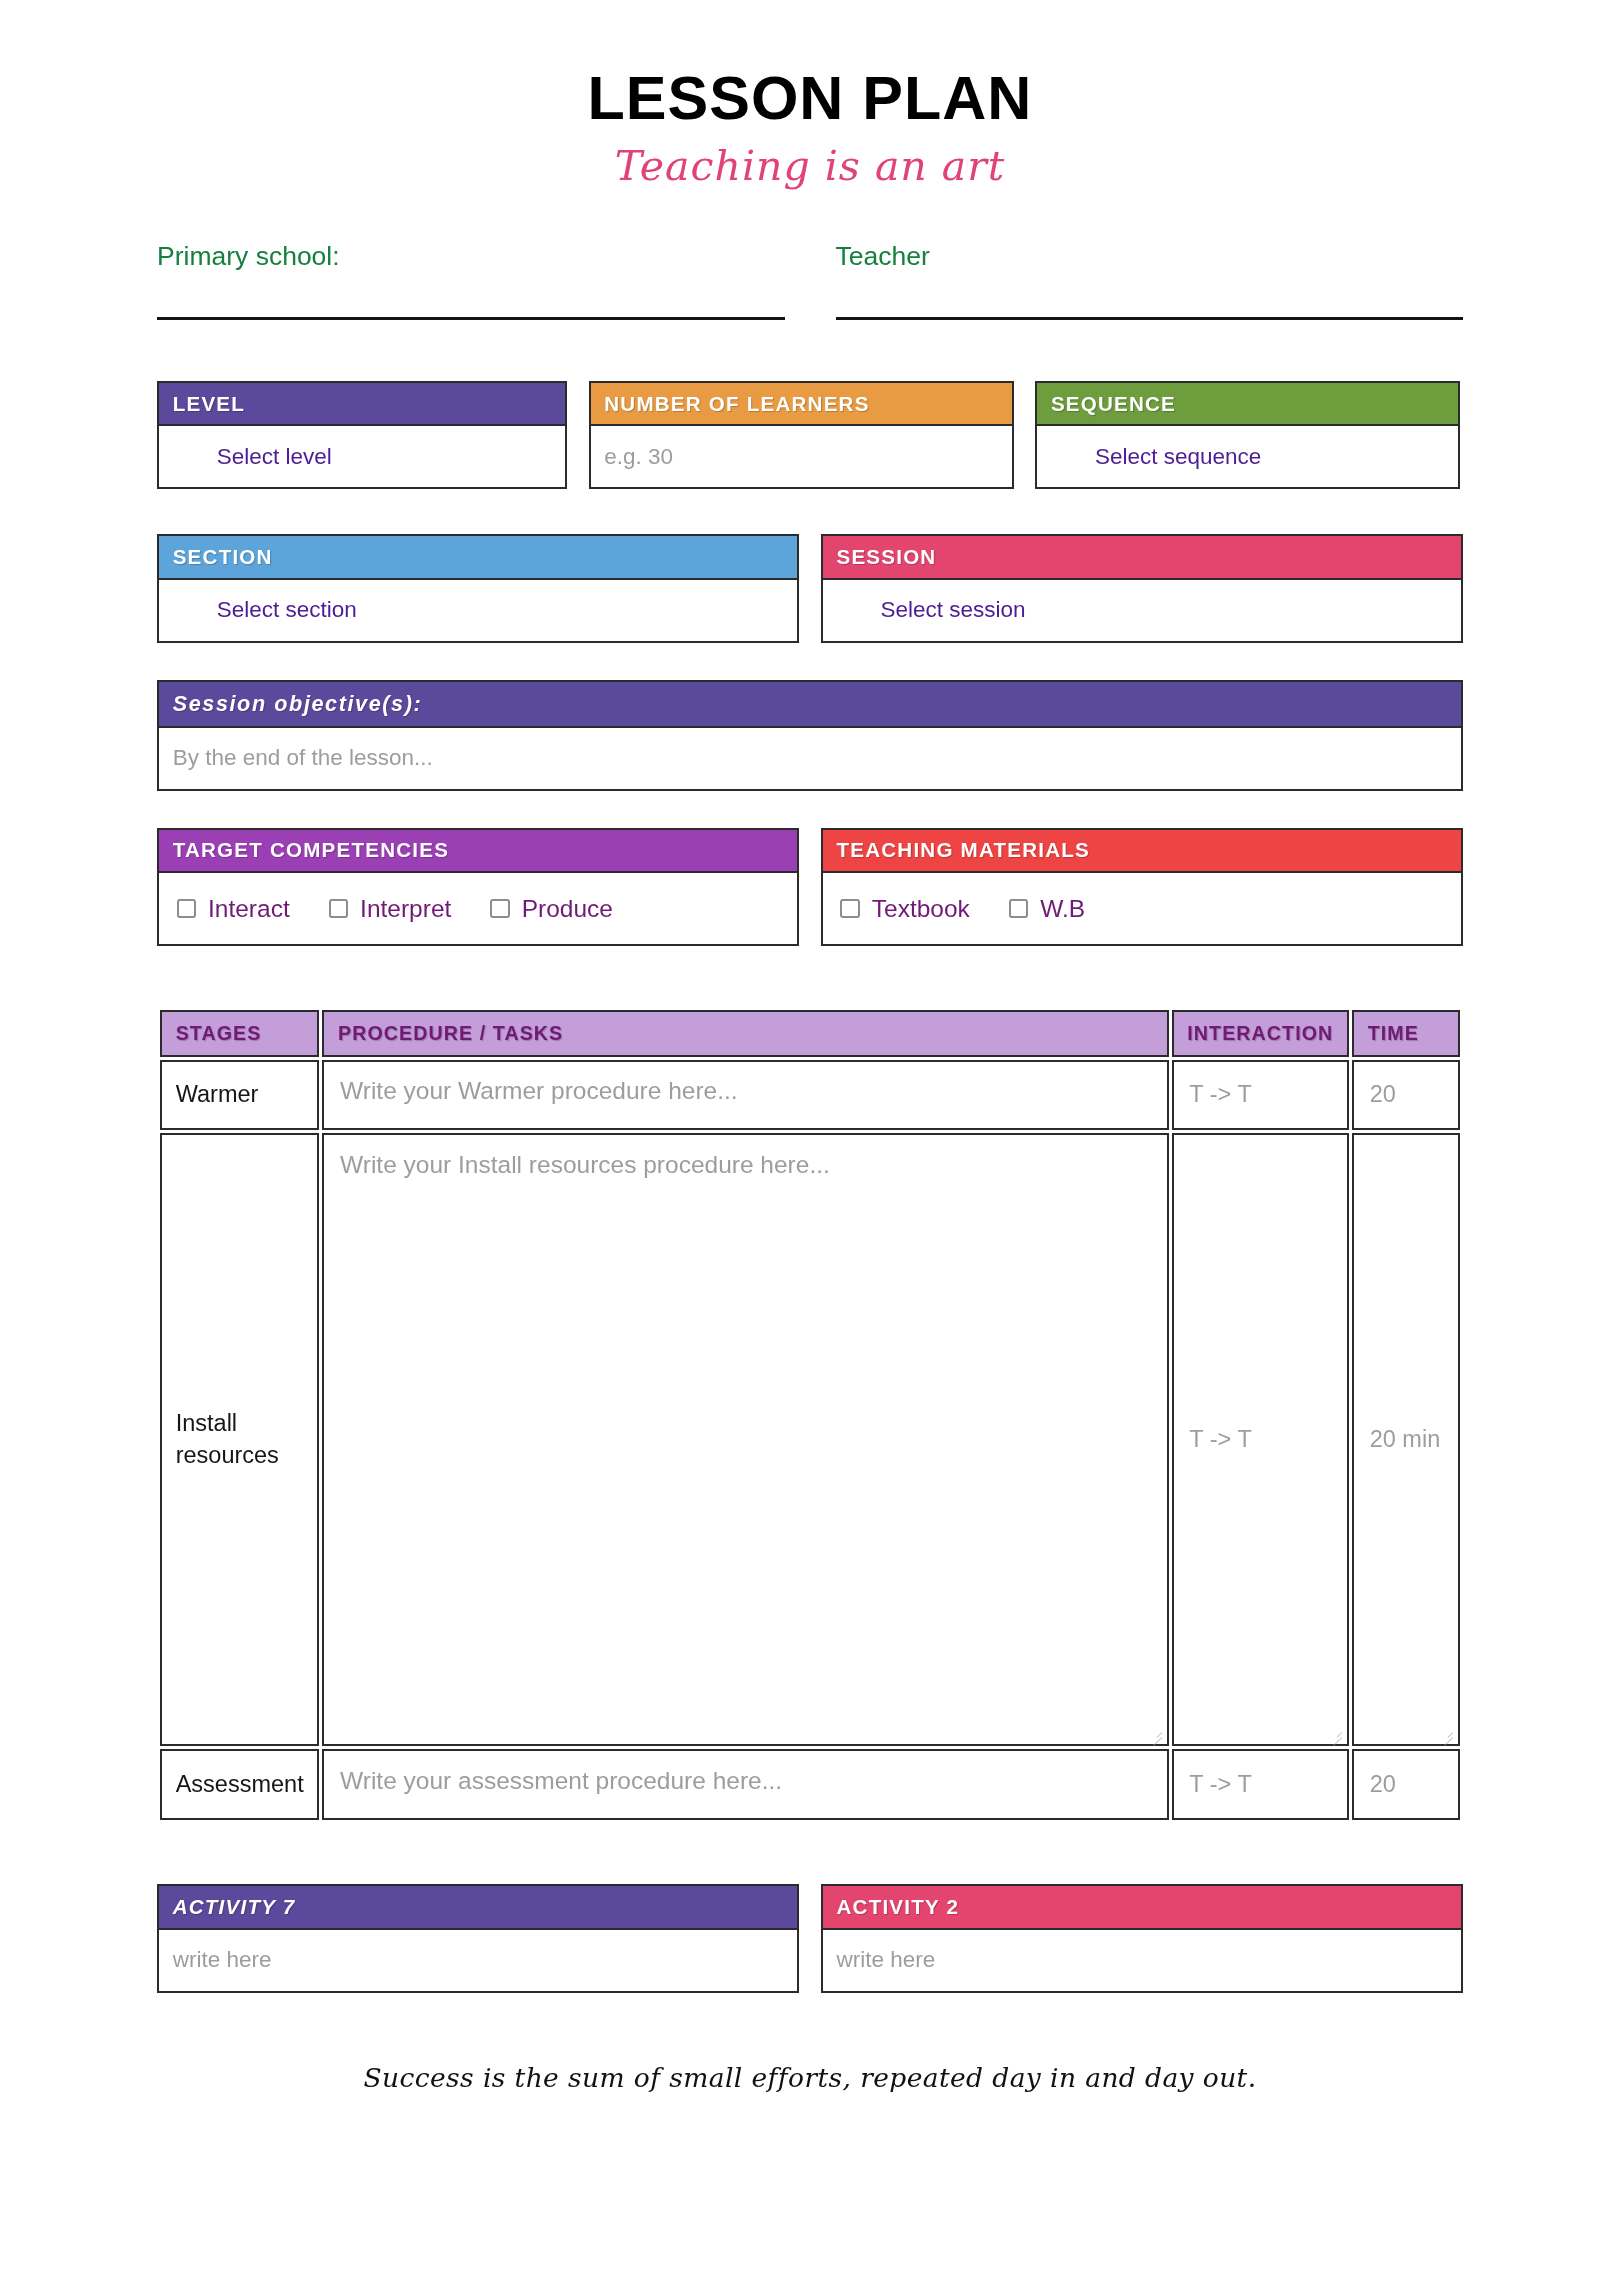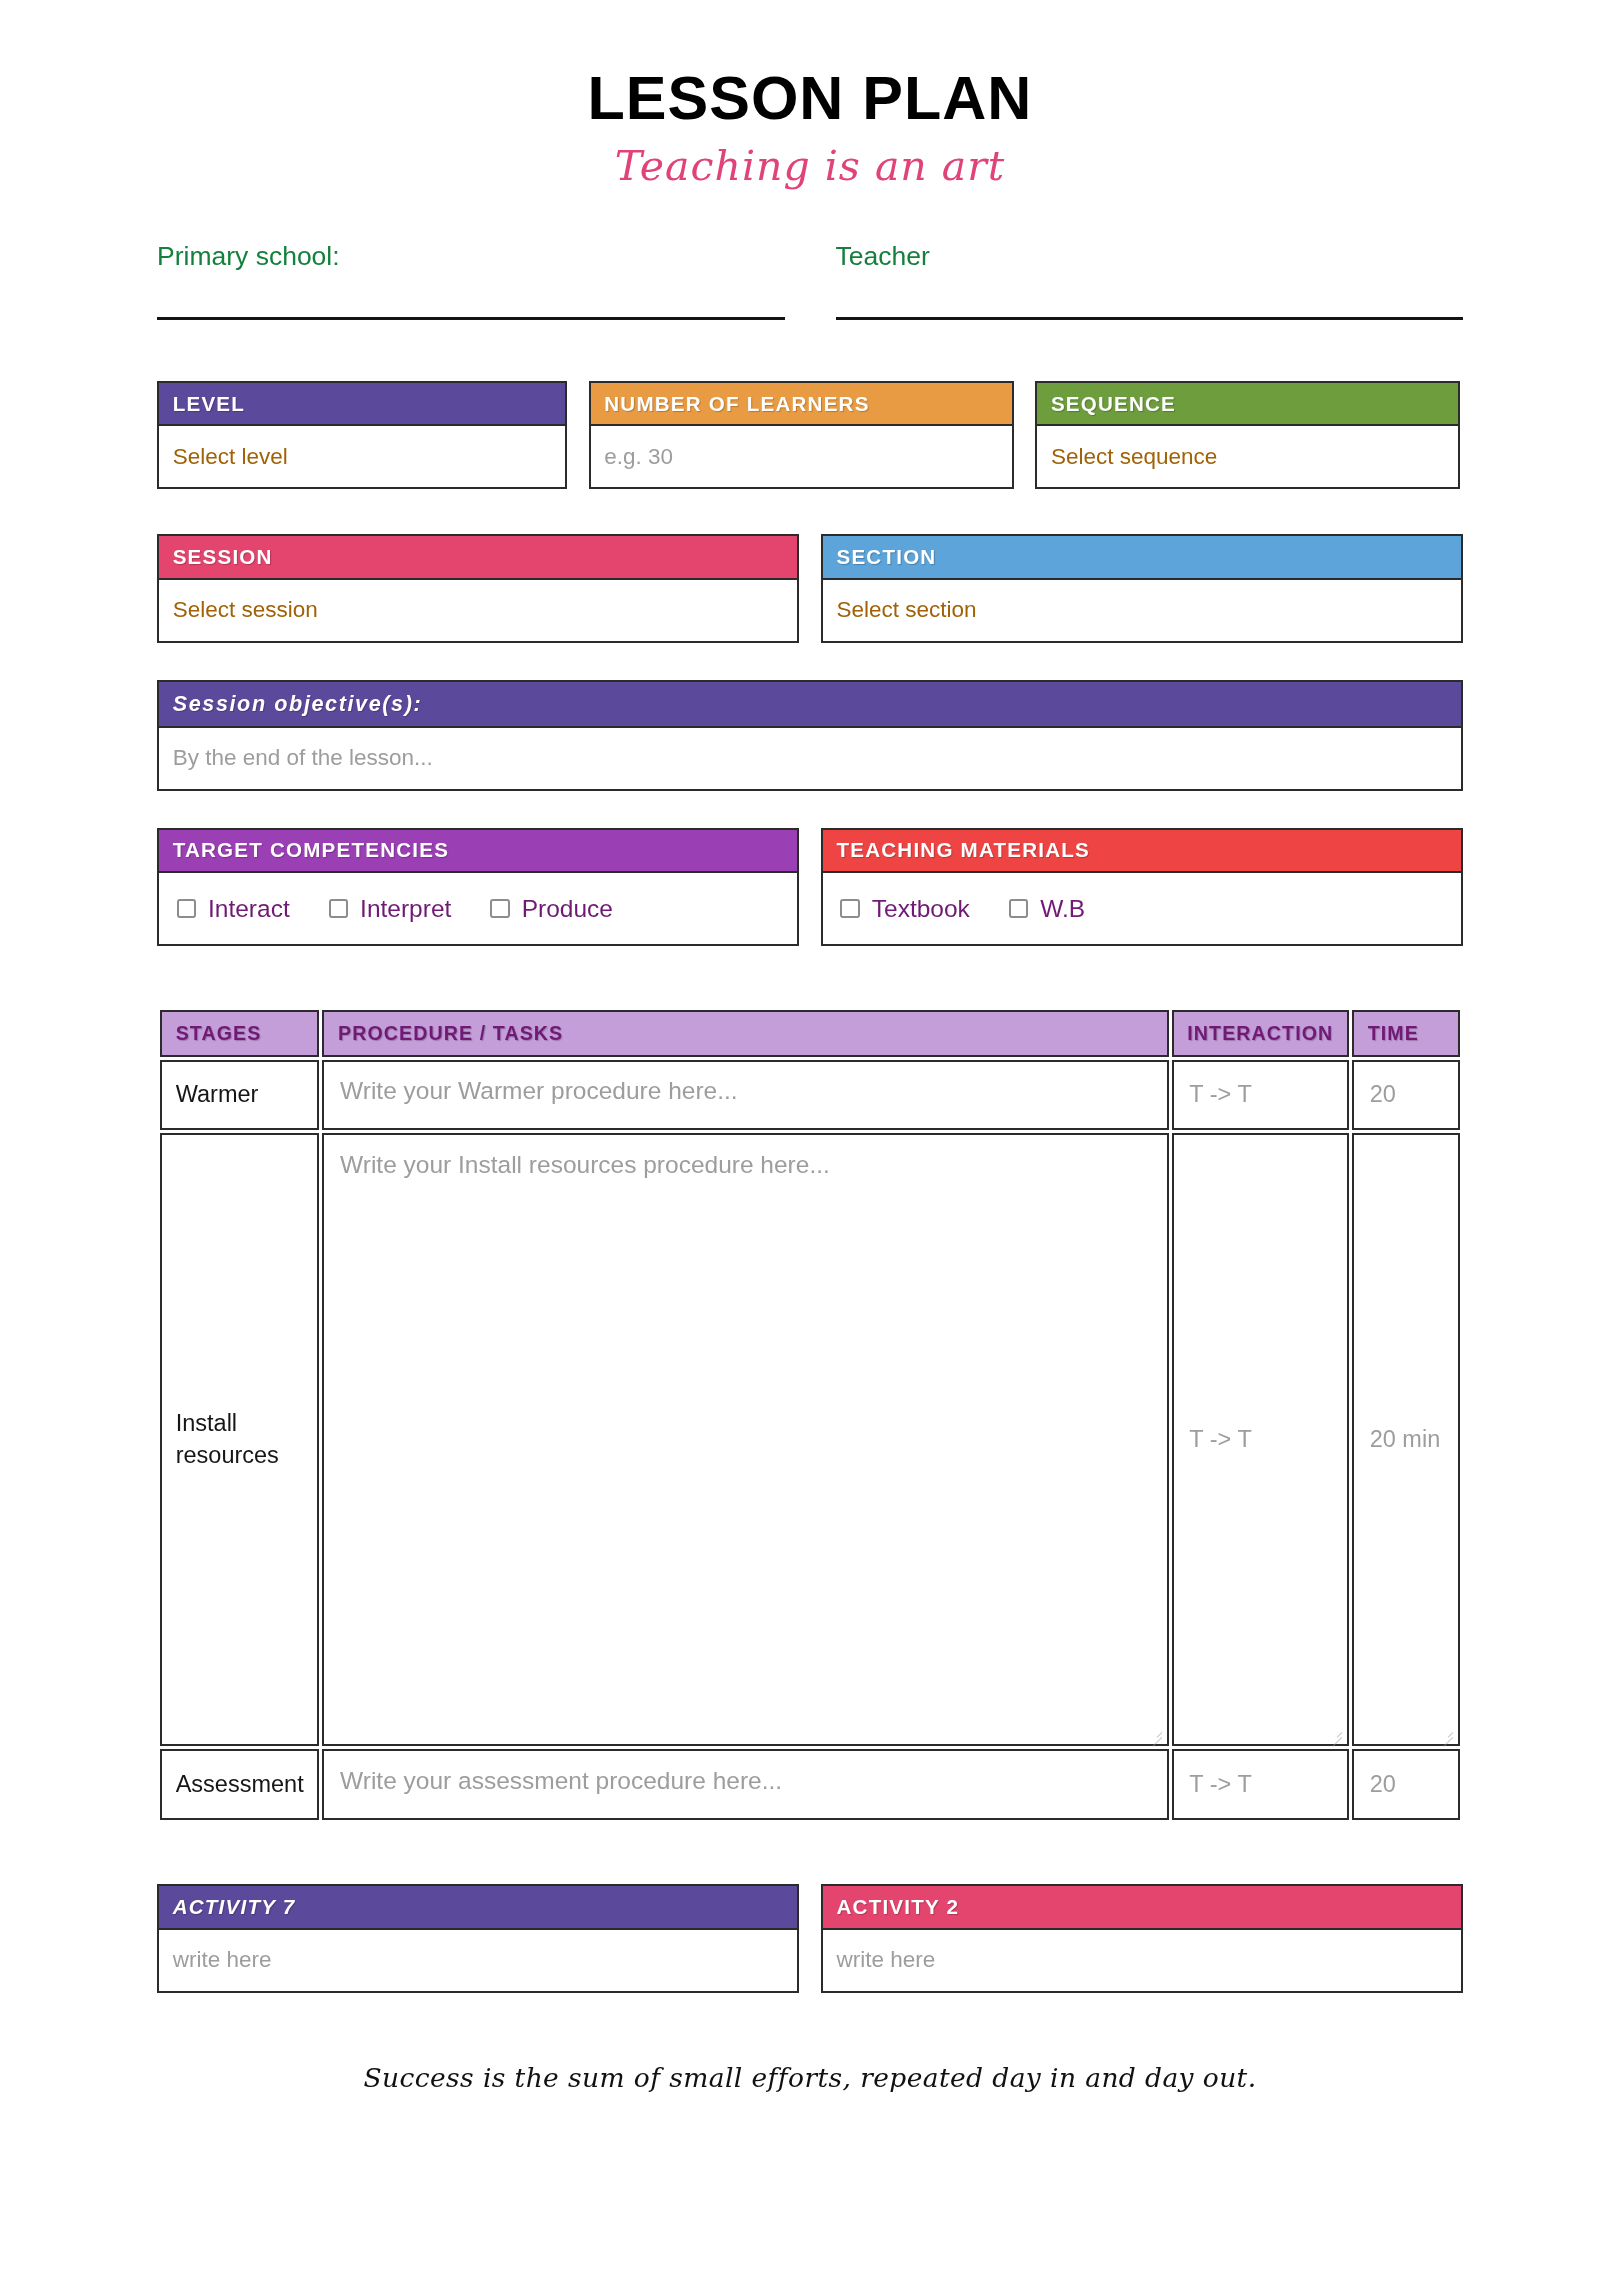--- a/index.html
+++ b/index.html
@@ -76,21 +76,21 @@
     letter-spacing: 1.6px;
     font-size: 21.6px;
   }
   .card-body {
     padding: 15.7px 13.7px;
     font-size: 22.5px;
     min-height: 61px;
     display: flex;
     align-items: center;
   }
-  .value-text { color: #a16207; }
+  .value-text { color: #4c1d95; margin-left: 44px; }
   .placeholder-text { color: #9d9d9d; }
 
   
   .bg-purple   { background: #5b4a9b; }
   .bg-orange   { background: #e89b42; }
   .bg-green    { background: #6d9d3d; }
   .bg-blue     { background: #5ca4d9; }
   .bg-pink     { background: #e4456f; }
   .bg-violet   { background: #5b4a9b; font-style: italic; }
   .bg-magenta  { background: #9b3fb5; }
@@ -244,29 +244,29 @@
       <div class="card-body">
         <span class="value-text">Select sequence</span>
       </div>
     </div>
   </div>
 
   <div class="gap-28"></div>
 
   <div class="row">
     <div class="card" style="flex:1">
+      <div class="card-head bg-blue">SECTION</div>
+      <div class="card-body">
+        <span class="value-text">Select section</span>
+      </div>
+    </div>
+    <div class="card" style="flex:1">
       <div class="card-head bg-pink">SESSION</div>
       <div class="card-body">
         <span class="value-text">Select session</span>
-      </div>
-    </div>
-    <div class="card" style="flex:1">
-      <div class="card-head bg-blue">SECTION</div>
-      <div class="card-body">
-        <span class="value-text">Select section</span>
       </div>
     </div>
   </div>
 
   <div class="gap-20"></div>
 
   <div class="row">
     <div class="card" style="flex:1">
       <div class="card-head bg-violet mixed">Session objective(s):</div>
       <div class="card-body">

